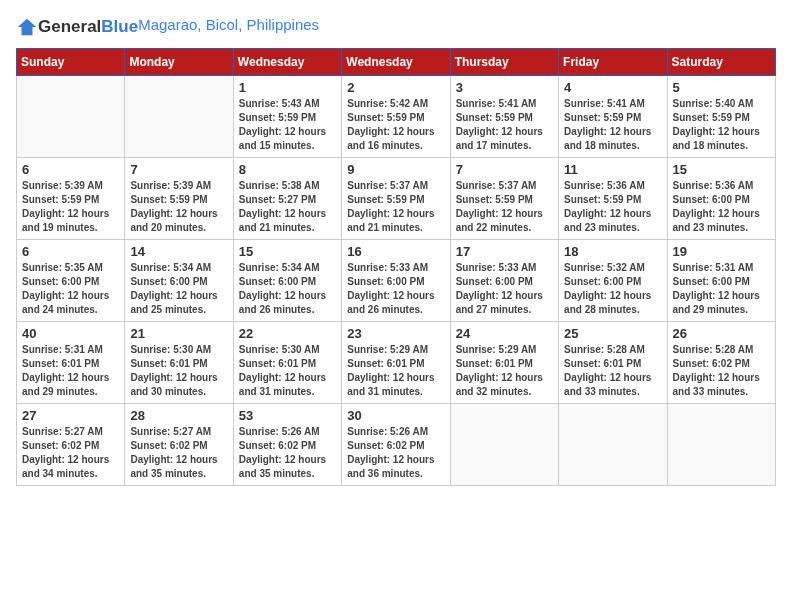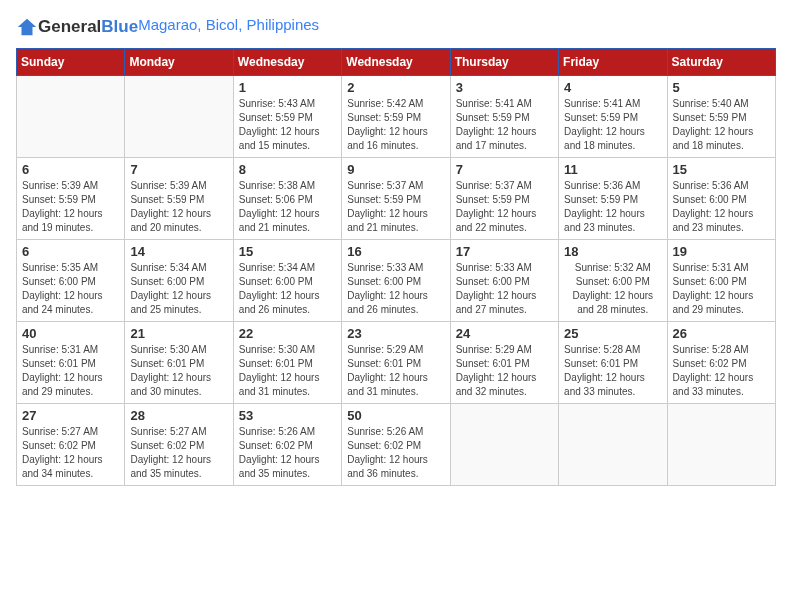--- a/index.html
+++ b/index.html
@@ -63,20 +63,21 @@
       font-size: 13px;
       font-weight: bold;
       color: #333;
       display: block;
       margin-bottom: 2px;
     }
     .day-info {
       font-size: 10px;
       color: #444;
       line-height: 1.4;
+      font-weight: bold;
     }
     .logo-wrapper {
       display: flex;
       flex-direction: column;
       align-items: flex-start;
     }
     .logo-line1 {
       display: flex;
       align-items: center;
     }
@@ -156,21 +157,21 @@
         </td>
         <td>
           <span class="day-number">7</span>
           <div class="day-info" style="white-space: pre-line;">Sunrise: 5:39 AM
 Sunset: 5:59 PM
 Daylight: 12 hours and 20 minutes.</div>
         </td>
         <td>
           <span class="day-number">8</span>
           <div class="day-info" style="white-space: pre-line;">Sunrise: 5:38 AM
-Sunset: 5:06 PM
+Sunset: 5:27 PM
 Daylight: 12 hours and 21 minutes.</div>
         </td>
         <td>
           <span class="day-number">9</span>
           <div class="day-info" style="white-space: pre-line;">Sunrise: 5:37 AM
 Sunset: 5:59 PM
 Daylight: 12 hours and 21 minutes.</div>
         </td>
         <td>
           <span class="day-number">7</span>
@@ -217,21 +218,21 @@
 Daylight: 12 hours and 26 minutes.</div>
         </td>
         <td>
           <span class="day-number">17</span>
           <div class="day-info" style="white-space: pre-line;">Sunrise: 5:33 AM
 Sunset: 6:00 PM
 Daylight: 12 hours and 27 minutes.</div>
         </td>
         <td>
           <span class="day-number">18</span>
-          <div class="day-info" style="white-space: pre-line; text-align: center;">Sunrise: 5:32 AM
+          <div class="day-info" style="white-space: pre-line;">Sunrise: 5:32 AM
 Sunset: 6:00 PM
 Daylight: 12 hours and 28 minutes.</div>
         </td>
         <td>
           <span class="day-number">19</span>
           <div class="day-info" style="white-space: pre-line;">Sunrise: 5:31 AM
 Sunset: 6:00 PM
 Daylight: 12 hours and 29 minutes.</div>
         </td>
       </tr>
@@ -292,21 +293,21 @@
 Sunset: 6:02 PM
 Daylight: 12 hours and 35 minutes.</div>
         </td>
         <td>
           <span class="day-number">53</span>
           <div class="day-info" style="white-space: pre-line;">Sunrise: 5:26 AM
 Sunset: 6:02 PM
 Daylight: 12 hours and 35 minutes.</div>
         </td>
         <td>
-          <span class="day-number">50</span>
+          <span class="day-number">30</span>
           <div class="day-info" style="white-space: pre-line;">Sunrise: 5:26 AM
 Sunset: 6:02 PM
 Daylight: 12 hours and 36 minutes.</div>
         </td>
         <td class="empty"></td>
         <td class="empty"></td>
         <td class="empty"></td>
       </tr>
     </tbody>
 </table>

